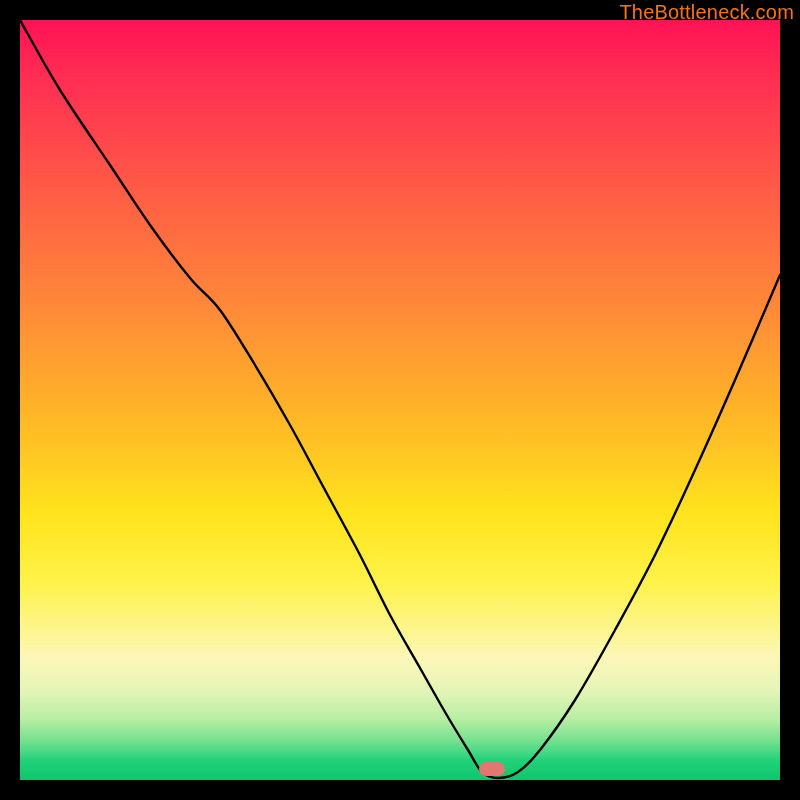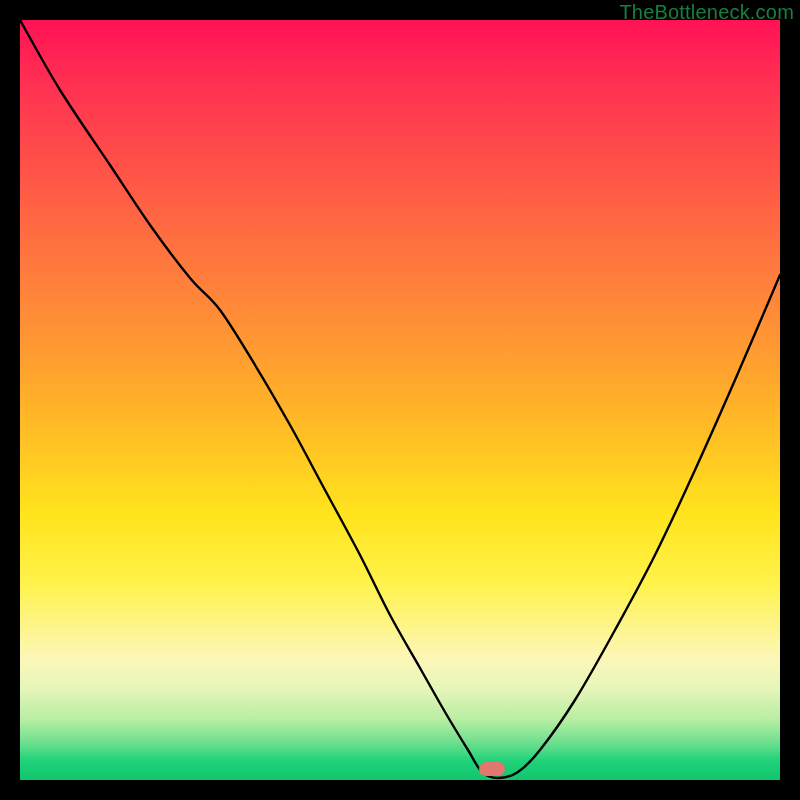--- a/index.html
+++ b/index.html
@@ -61,21 +61,21 @@
     position: absolute;
     width: 26px;
     height: 14px;
     border-radius: 7px;
     background: #e2776f;
   }
   .watermark {
     position: absolute;
     top: 1px;
     right: 6px;
-    color: #15803d;
+    color: #f97316;
     font-size: 20px;
     font-weight: 500;
     letter-spacing: 0.2px;
   }
 </style>
 </head>
 <body>
 
 <div class="frame">
 

